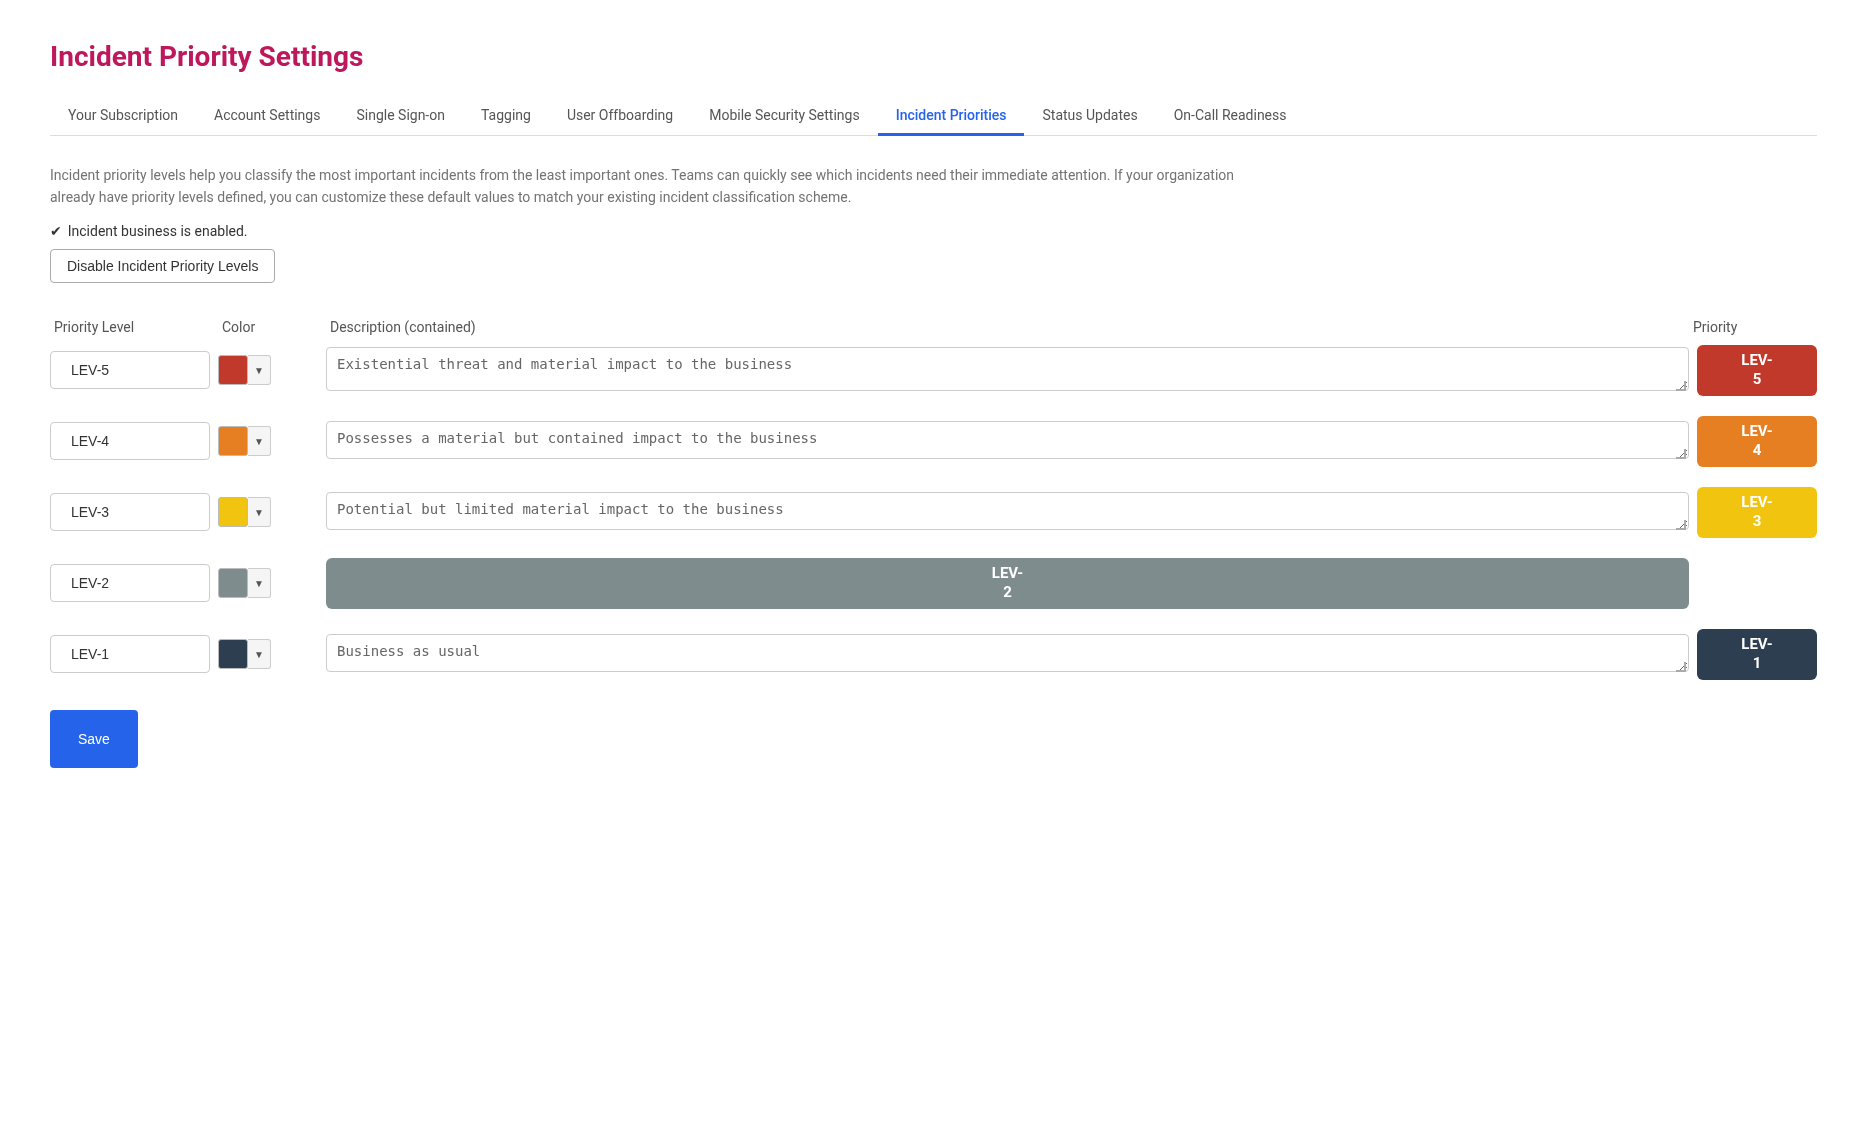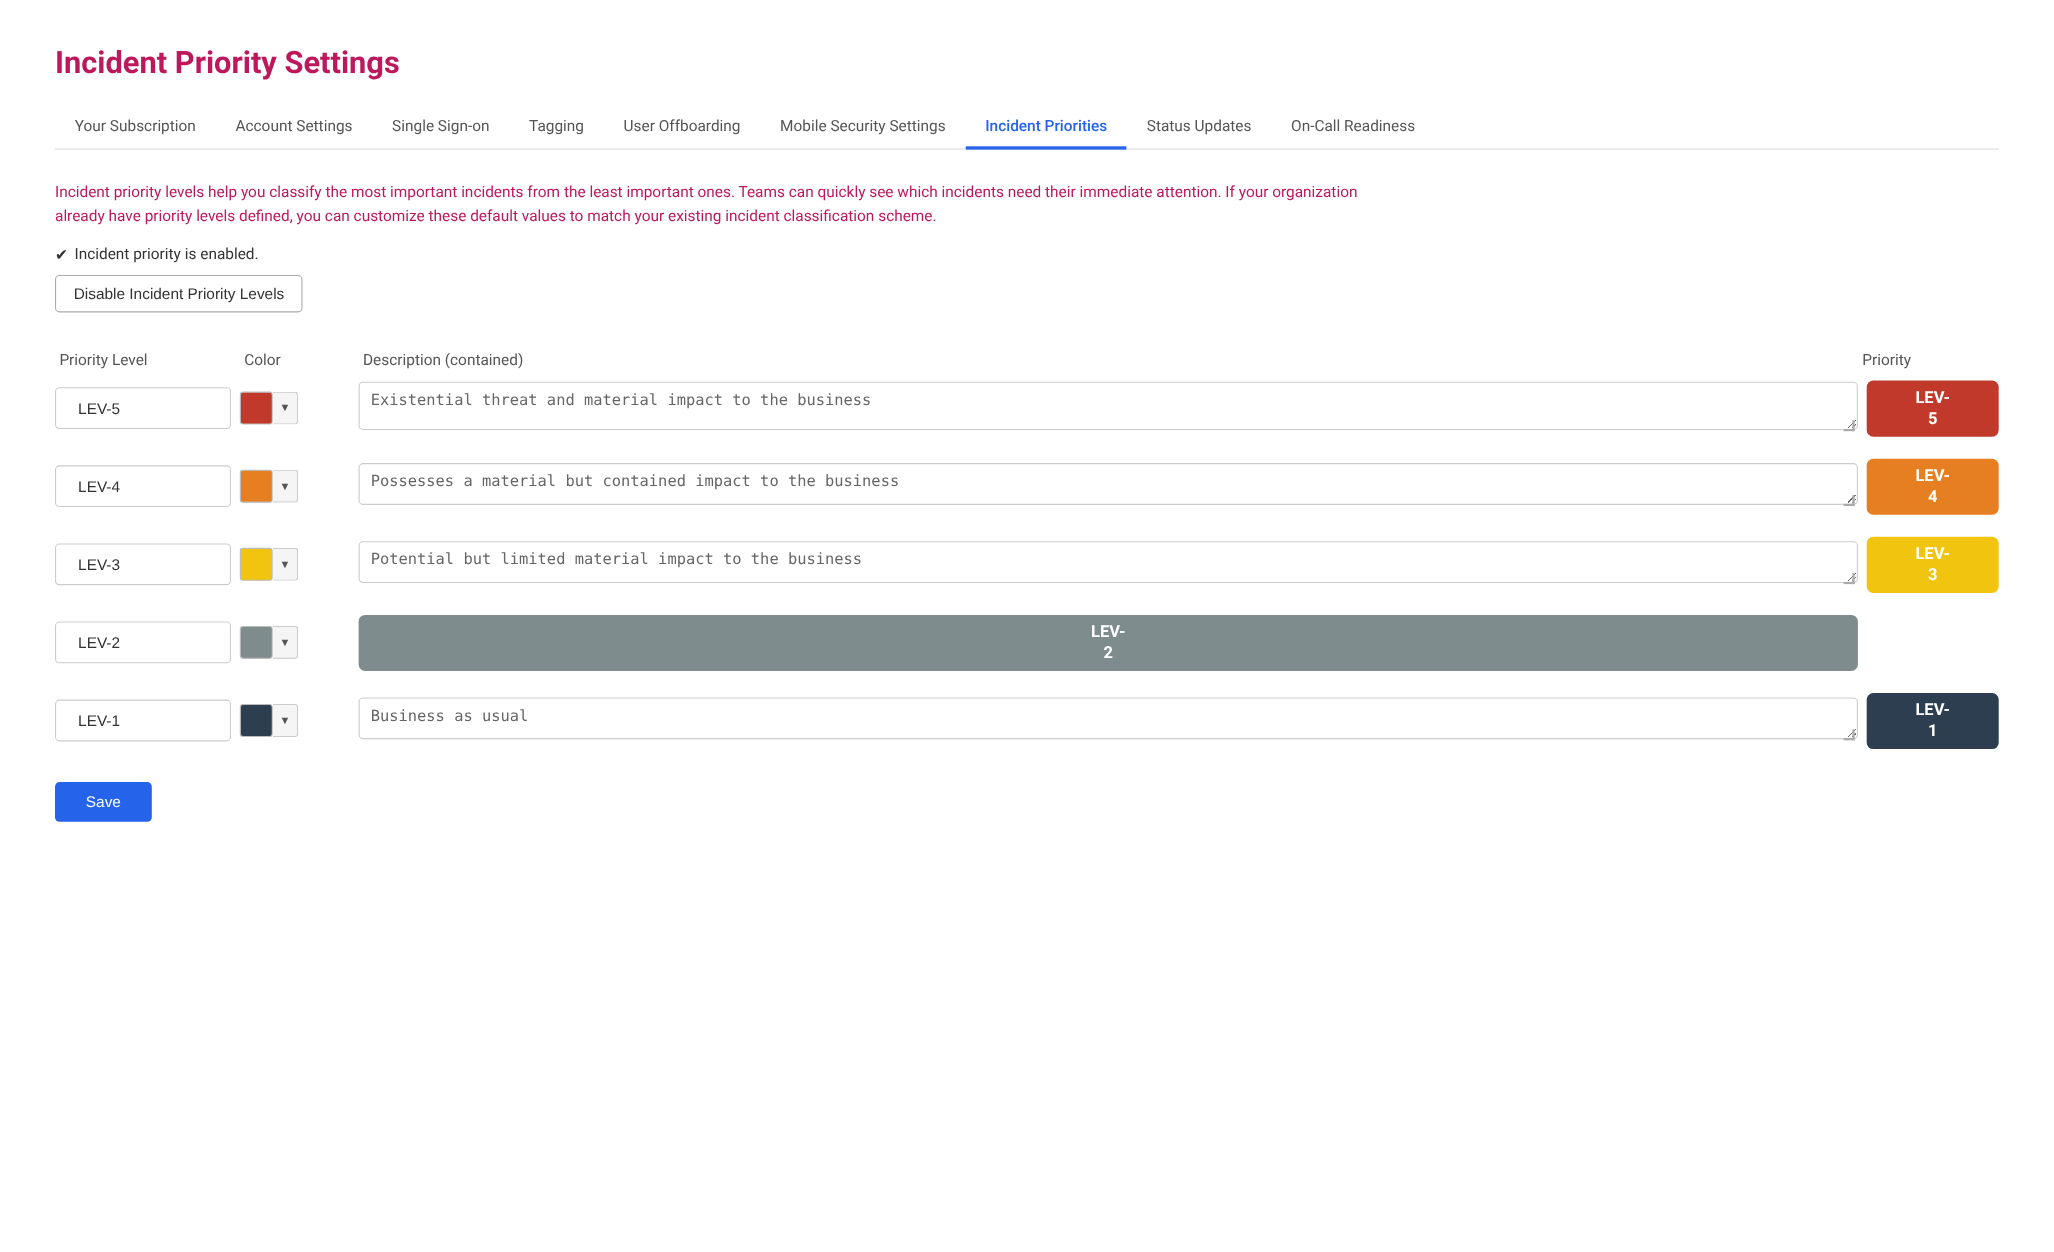--- a/index.html
+++ b/index.html
@@ -36,21 +36,21 @@
       margin-bottom: -1px;
       white-space: nowrap;
     }
     .nav-tab.active {
       color: #2563eb;
       border-bottom: 3px solid #2563eb;
       font-weight: 500;
     }
     .description-text {
       font-size: 14px;
-      color: #be185d;
+      color: #737373;
       line-height: 1.6;
       margin-bottom: 14px;
       max-width: 1200px;
     }
     .enabled-status {
       display: flex;
       align-items: center;
       gap: 6px;
       margin-bottom: 10px;
       font-size: 14px;
@@ -141,21 +141,21 @@
       font-size: 15px;
       color: #fff;
       min-width: 70px;
       text-align: center;
       line-height: 1.3;
     }
     .save-btn {
       background: #2563eb;
       color: #fff;
       border: none;
-      padding: 10px 28px;
+      padding: 21px 28px;
       border-radius: 4px;
       font-size: 14px;
       font-weight: 500;
       cursor: pointer;
       margin-top: 10px;
     }
     .textarea-wrapper {
       position: relative;
     }
     .textarea-wrapper::after {
@@ -185,21 +185,21 @@
       <div class="nav-tab">Mobile Security Settings</div>
       <div class="nav-tab active">Incident Priorities</div>
       <div class="nav-tab">Status Updates</div>
       <div class="nav-tab">On-Call Readiness</div>
     </nav>
 
   <p class="description-text">Incident priority levels help you classify the most important incidents from the least important ones. Teams can quickly see which incidents need their immediate attention. If your organization already have priority levels defined, you can customize these default values to match your existing incident classification scheme.</p>
 
   <div class="enabled-status">
     <span class="check-icon">✔</span>
-    <span>Incident priority is enabled.</span>
+    <span>Incident business is enabled.</span>
   </div>
 
   <button class="disable-btn">Disable Incident Priority Levels</button>
 
   <div class="table-header">
     <div class="table-header-cell">Priority Level</div>
     <div class="table-header-cell">Color</div>
     <div class="table-header-cell">Description (contained)</div>
     <div class="table-header-cell">Priority</div>
   </div>

